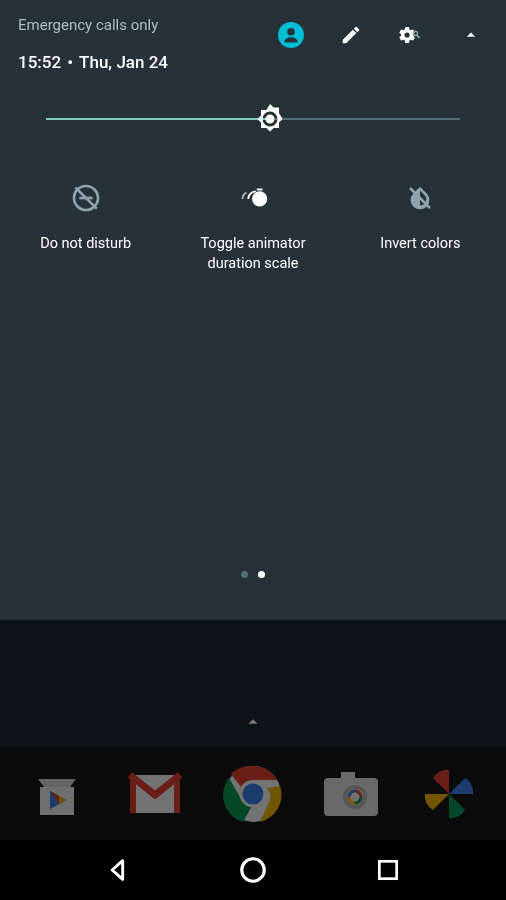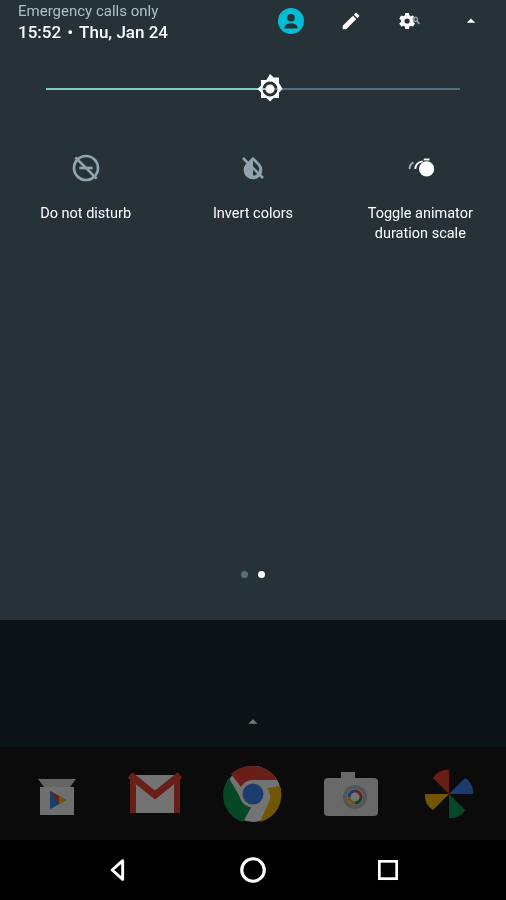--- a/index.html
+++ b/index.html
@@ -1,21 +1,21 @@
 <!DOCTYPE html>
 <html><head>
   <meta charset="utf-8">
   <style>
     * { margin: 0; padding: 0; box-sizing: border-box; font-family: Roboto, -apple-system, sans-serif; }
     body { width: 506px; height: 900px; background: #000; overflow: hidden; position: relative; }
     .qs-panel { background: #263238; position: relative; height: 620px; }
-    .status-bar { padding: 2px 18px 10px; display: flex; align-items: flex-start; justify-content: space-between; gap: 40px; }
+    .status-bar { padding: 16px 18px 10px; display: flex; align-items: flex-start; justify-content: space-between; gap: 40px; }
     .status-left { display: flex; flex-direction: column; }
     .status-text { color: #b0bec5; font-size: 15px; font-weight: 400; }
-    .status-time-row { color: #fff; font-size: 17px; font-weight: 500; display: flex; align-items: flex-start; gap: 6px; margin-top: 2px; }
+    .status-time-row { color: #fff; font-size: 17px; font-weight: 500; display: flex; align-items: flex-start; gap: 6px; margin-top: 18px; }
     .dot { color: #fff; }
     .status-right { display: flex; align-items: center; gap: 34px; margin-top: 6px; padding-right: 4px; }
     .status-icon { width: 26px; height: 26px; display: flex; align-items: center; justify-content: center; cursor: pointer; }
     .brightness-row { padding: 36px 46px 0; position: relative; }
     .brightness-track { height: 2px; background: #546e7a; position: relative; }
     .brightness-fill { position: absolute; left: 0; height: 2px; background: #80cbc4; top: 0; }
     .brightness-thumb { position: absolute; top: -17px; transform: translateX(-50%); cursor: pointer; }
     .qs-tiles { display: flex; justify-content: center; padding: 60px 20px 0; gap: 36px; }
     .qs-tile { display: flex; flex-direction: column; align-items: center; width: 150px; cursor: pointer; }
     .qs-tile-icon { width: 36px; height: 36px; display: flex; align-items: center; justify-content: center; margin-bottom: 18px; }
@@ -94,38 +94,38 @@
         <svg width="32" height="32" viewBox="0 0 24 24" fill="#90a4ae">
             <circle cx="12" cy="12" r="9" fill="none" stroke="#90a4ae" stroke-width="2"></circle>
             <rect x="7" y="11" width="10" height="2"></rect>
             <line x1="4" y1="4" x2="20" y2="20" stroke="#90a4ae" stroke-width="2"></line>
           </svg>
       </span>
       <span class="qs-tile-label">Do not disturb</span>
     </div>
     <div class="qs-tile">
       <span class="qs-tile-icon">
-        <svg width="30" height="30" viewBox="0 0 24 24" fill="#90a4ae">
-            <path d="M12 3l5.5 5.5a7.5 7.5 0 11-11 0L12 3zm0 3v12a5 5 0 003.5-8.5L12 6z"></path>
-            <line x1="4" y1="4" x2="20" y2="20" stroke="#90a4ae" stroke-width="2"></line>
-          </svg>
-      </span>
-      <span class="qs-tile-label">Invert colors</span>
-    </div>
-    <div class="qs-tile">
-      <span class="qs-tile-icon">
         <svg width="38" height="30" viewBox="0 0 38 24" fill="none" stroke="#fff" stroke-width="2">
             <circle cx="26" cy="13" r="8" fill="#fff" stroke="none"></circle>
             <text x="26" y="17" font-size="10" text-anchor="middle" fill="#263238" font-family="sans-serif">1</text>
             <rect x="23" y="2" width="6" height="2" fill="#fff" stroke="none"></rect>
             <path d="M14 13a8 8 0 018-8" stroke="#fff"></path>
             <path d="M8 13a8 8 0 014-7" stroke="#fff" opacity="0.6"></path>
           </svg>
       </span>
       <span class="qs-tile-label">Toggle animator duration scale</span>
+    </div>
+    <div class="qs-tile">
+      <span class="qs-tile-icon">
+        <svg width="30" height="30" viewBox="0 0 24 24" fill="#90a4ae">
+            <path d="M12 3l5.5 5.5a7.5 7.5 0 11-11 0L12 3zm0 3v12a5 5 0 003.5-8.5L12 6z"></path>
+            <line x1="4" y1="4" x2="20" y2="20" stroke="#90a4ae" stroke-width="2"></line>
+          </svg>
+      </span>
+      <span class="qs-tile-label">Invert colors</span>
     </div>
   </div>
 
   <div class="page-indicator">
     <div class="page-dot"></div>
     <div class="page-dot active"></div>
   </div>
 </div>
 
 <div class="bg-area">

